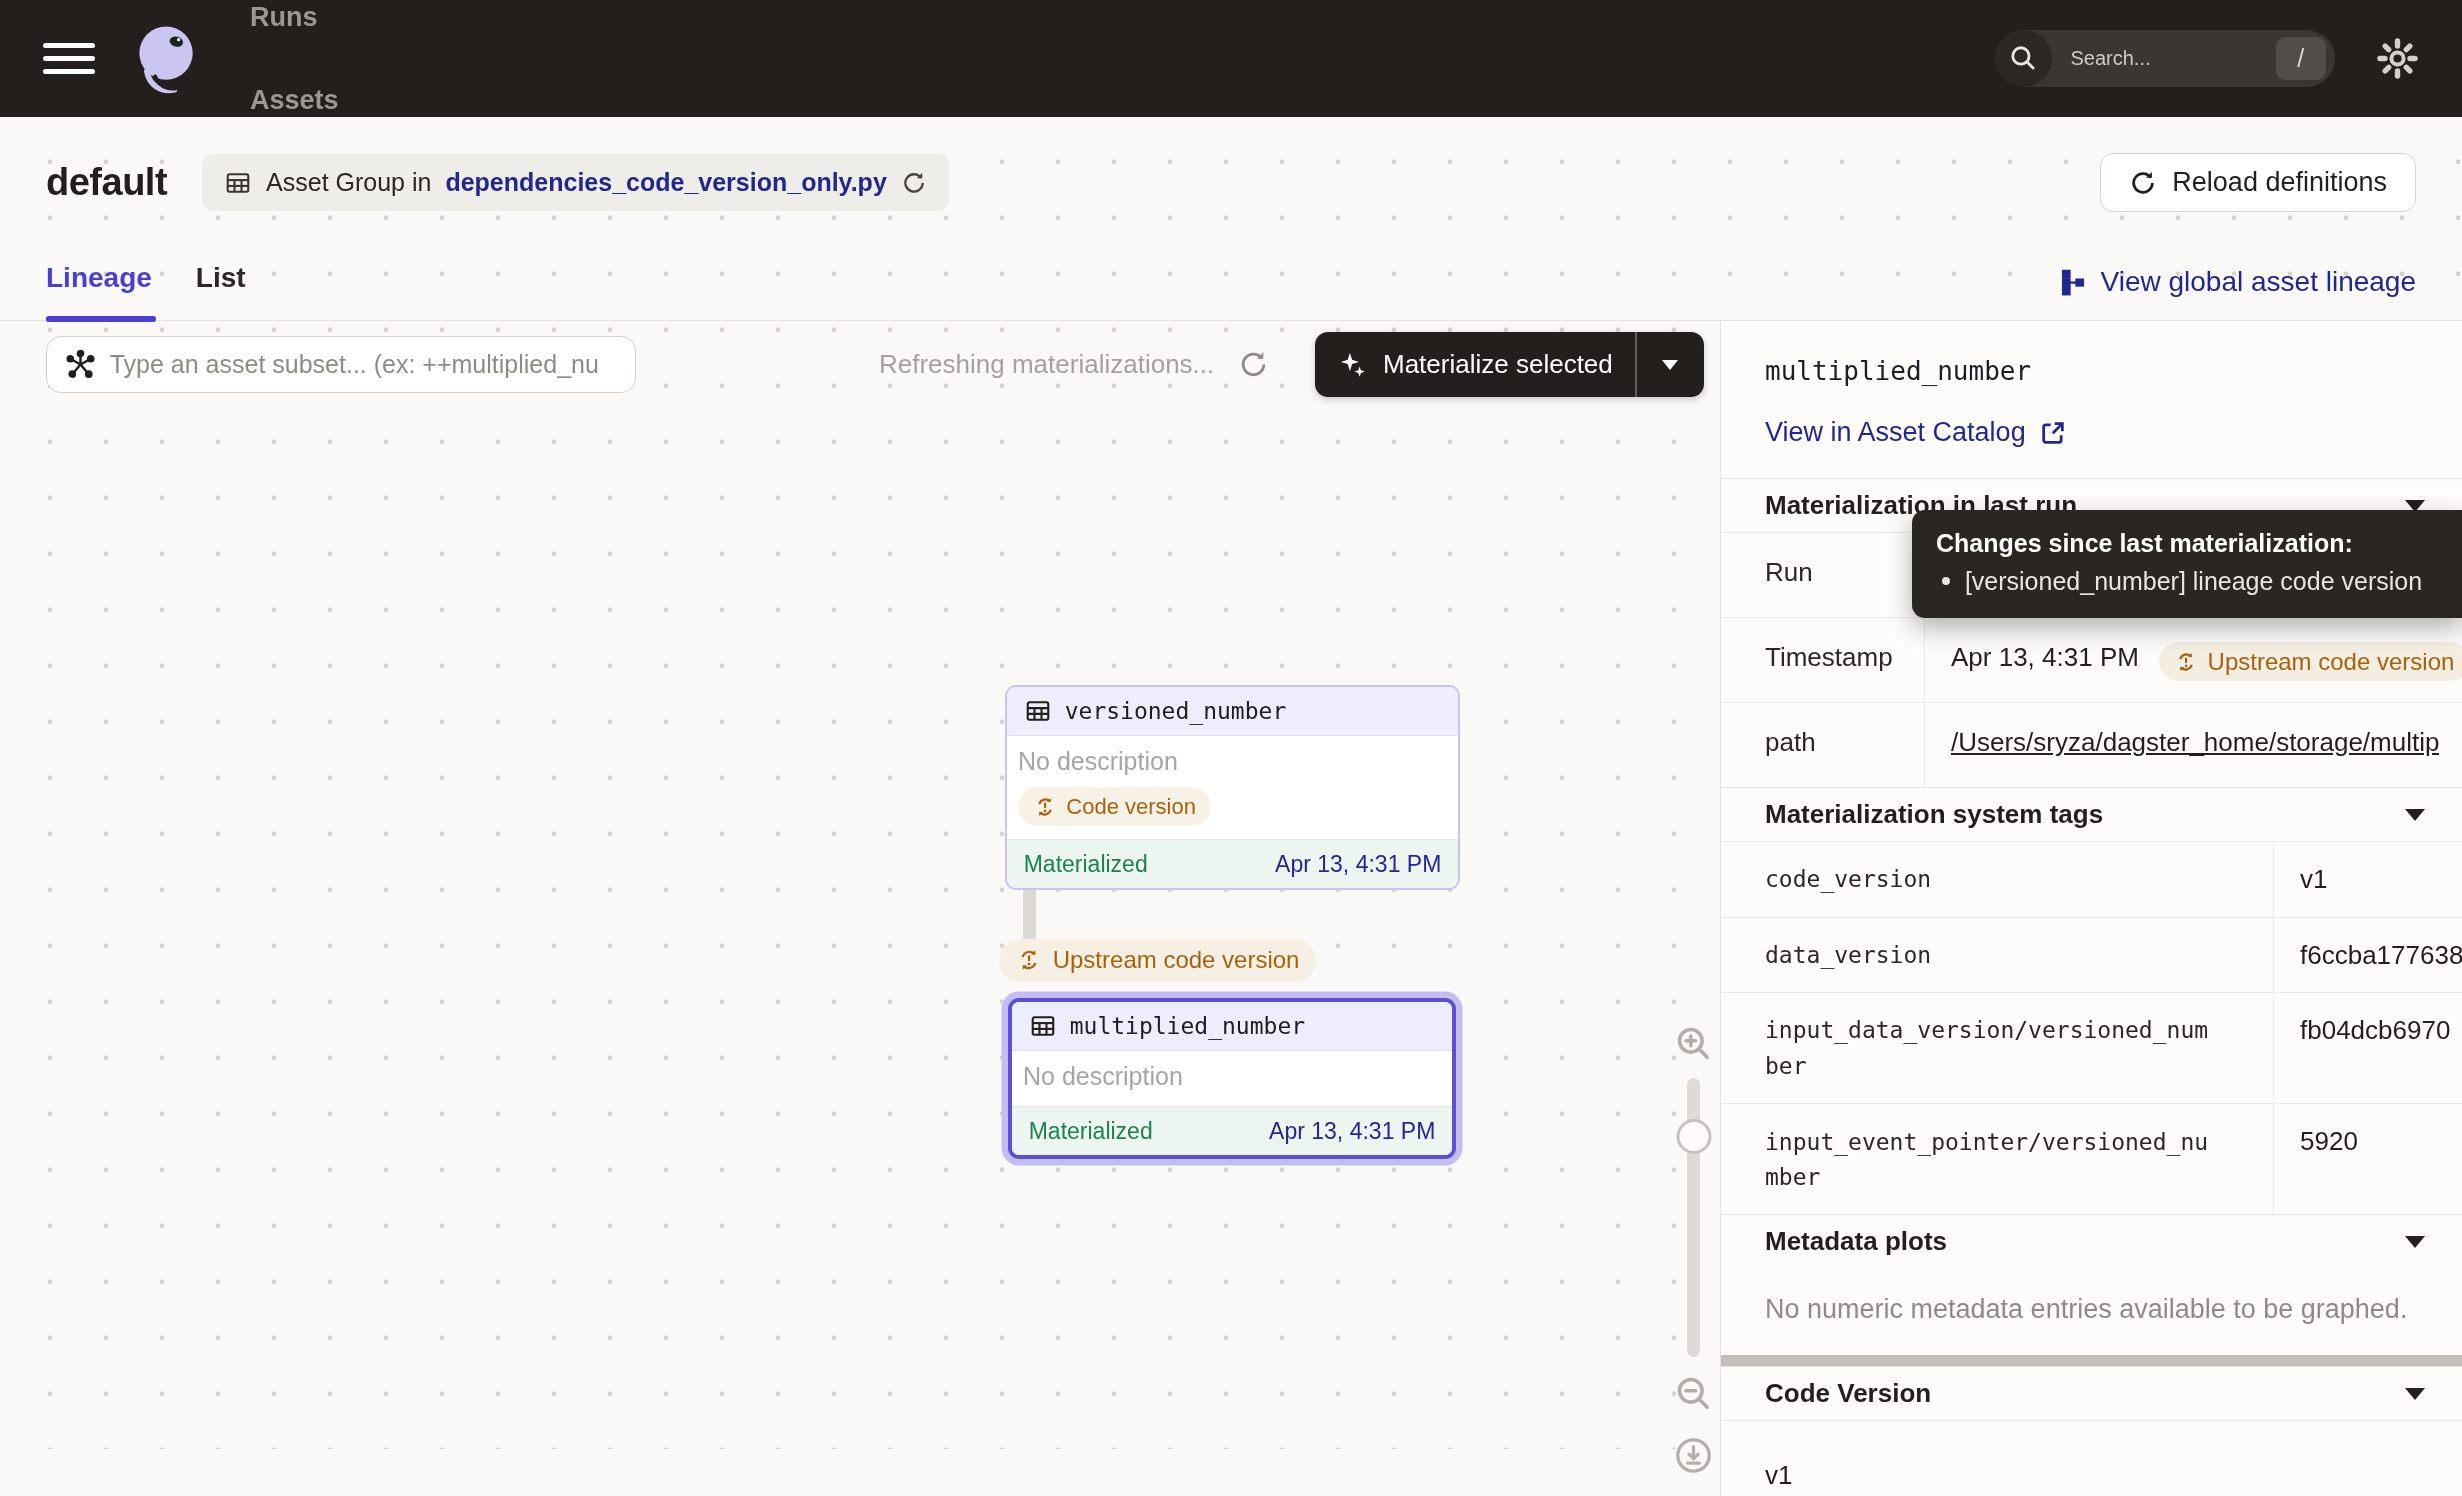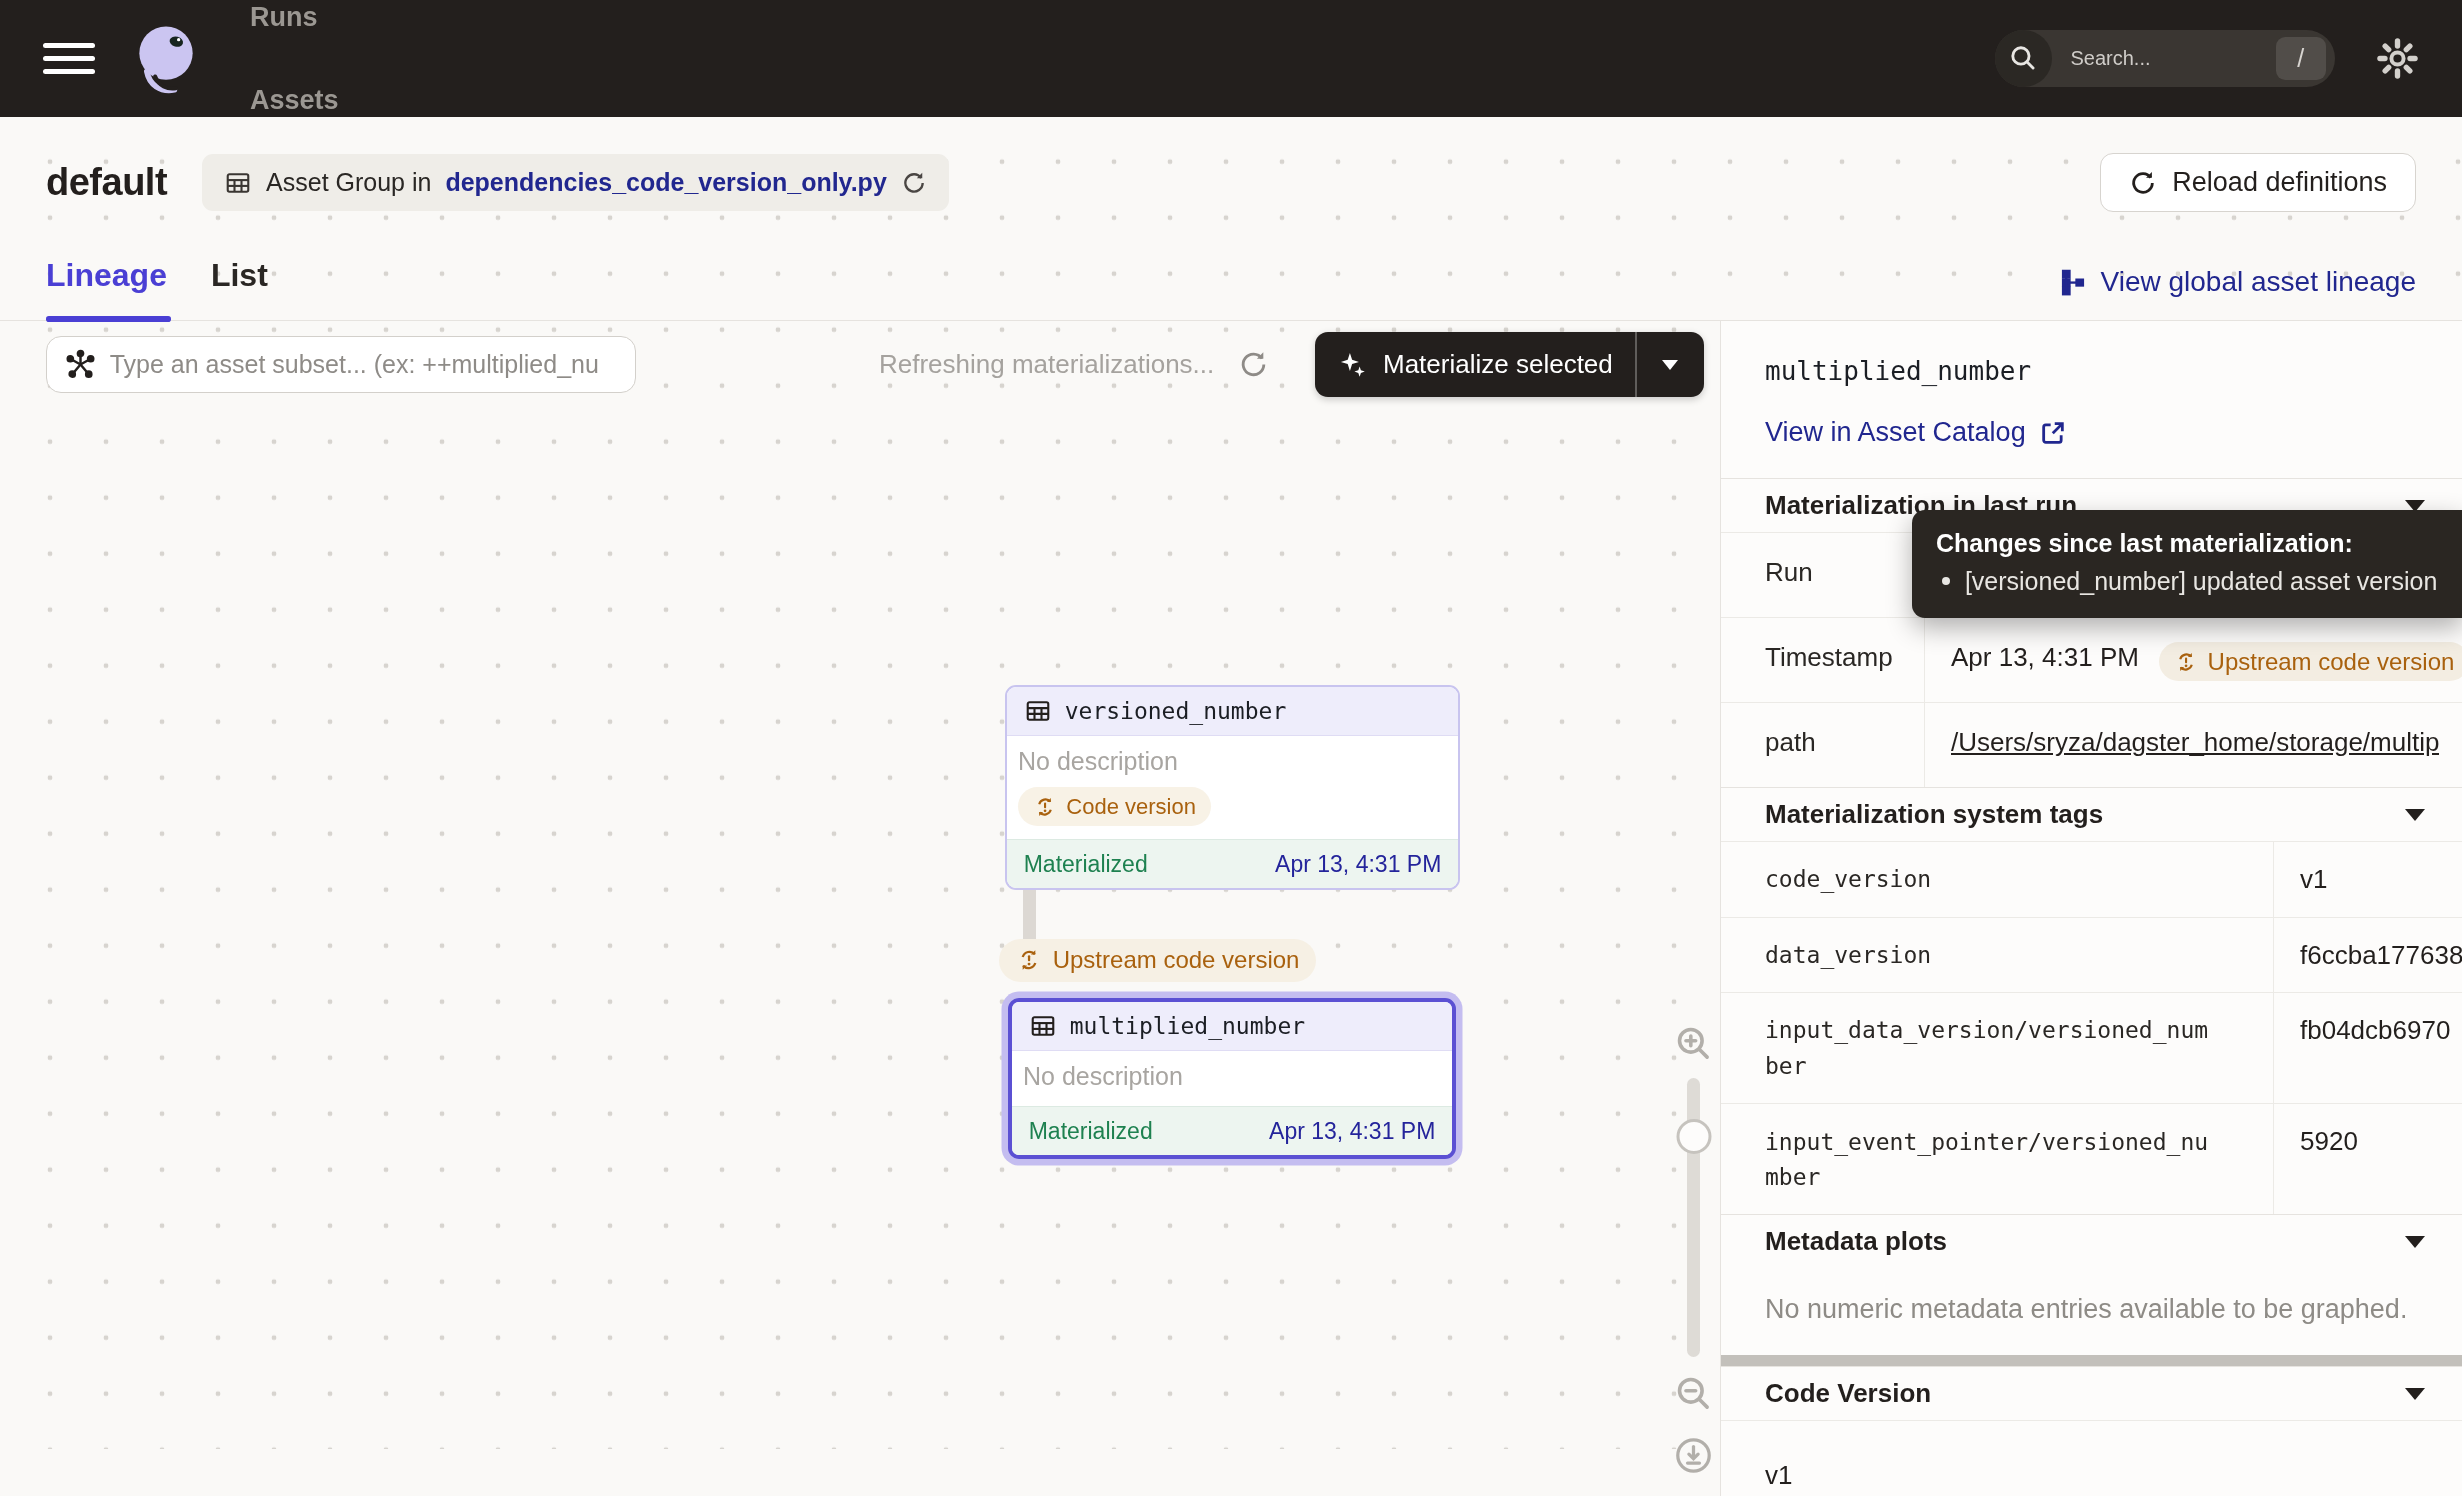--- a/index.html
+++ b/index.html
@@ -30,21 +30,21 @@
   
   .page-header { height:111px; display:flex; align-items:center; padding:20.4px 46px 0 46px; }
   .page-title { font-size:38px; font-weight:800; letter-spacing:-0.5px; }
   .group-chip { margin-left:35px; display:inline-flex; align-items:center; gap:14px; background:#EFEDE8; border-radius:11px; padding:14px 22px; font-size:25px; color:#2A2724; }
   .group-chip .file-link { color:#21278F; cursor:pointer;font-weight:bold; }
   .chip-refresh { color:#4A4643; cursor:pointer; }
   .reload-btn { margin-left:auto; display:flex; align-items:center; gap:15px; background:#FFFFFF; border:1.9px solid #D7D4CF; border-radius:13px; height:59px; padding:0 28px; font-size:27px; font-weight:500; color:#231F1D; cursor:pointer; }
 
   
   .tabs-row { height:93px; display:flex; align-items:flex-end; padding:0 46px; border-bottom:1.9px solid #E6E3DF; position:relative; }
-  .tab { font-size:32px; font-weight:700; color:#2A2724; padding-bottom:26px; margin-right:44px; cursor:pointer; position:relative; }
+  .tab { font-size:28px; font-weight:700; color:#2A2724; padding-bottom:26px; margin-right:44px; cursor:pointer; position:relative; }
   .tab.active { color:#4A3FD4; }
   .tab.active::after { content:""; position:absolute; left:0; right:-3.7px; bottom:-1.9px; height:5.6px; background:#4A3FD4; border-radius:2.8px; }
   .global-link { margin-left:auto; display:flex; align-items:center; gap:14px; color:#21278F; font-size:28px; padding-bottom:22px; cursor:pointer; }
 
   
   .main { display:flex; height:1177px; }
   .graph { position:relative; flex:1; overflow:hidden; }
 
   
   .subset-input { position:absolute; left:46px; top:15px; width:590px; height:57px; background:#FFFFFF; border:1.9px solid #D3D0CB; border-radius:15px; display:flex; align-items:center; padding:0 16.7px; gap:13px; }
@@ -438,19 +438,19 @@
       <div class="sec-h">
         <span>Code Version</span>
         <span class="caret-d"></span>
       </div>
       <div class="cv-row">v1</div>
 
       <div class="tooltip">
         <div class="tt-title">Changes since last materialization:</div>
         <div class="tt-line">
           <span class="tt-dot"></span>
-          <span>[versioned_number] updated asset version</span>
+          <span>[versioned_number] lineage code version</span>
         </div>
       </div>
     </aside>
   </div>
 </div>
 
 
 </body></html>

